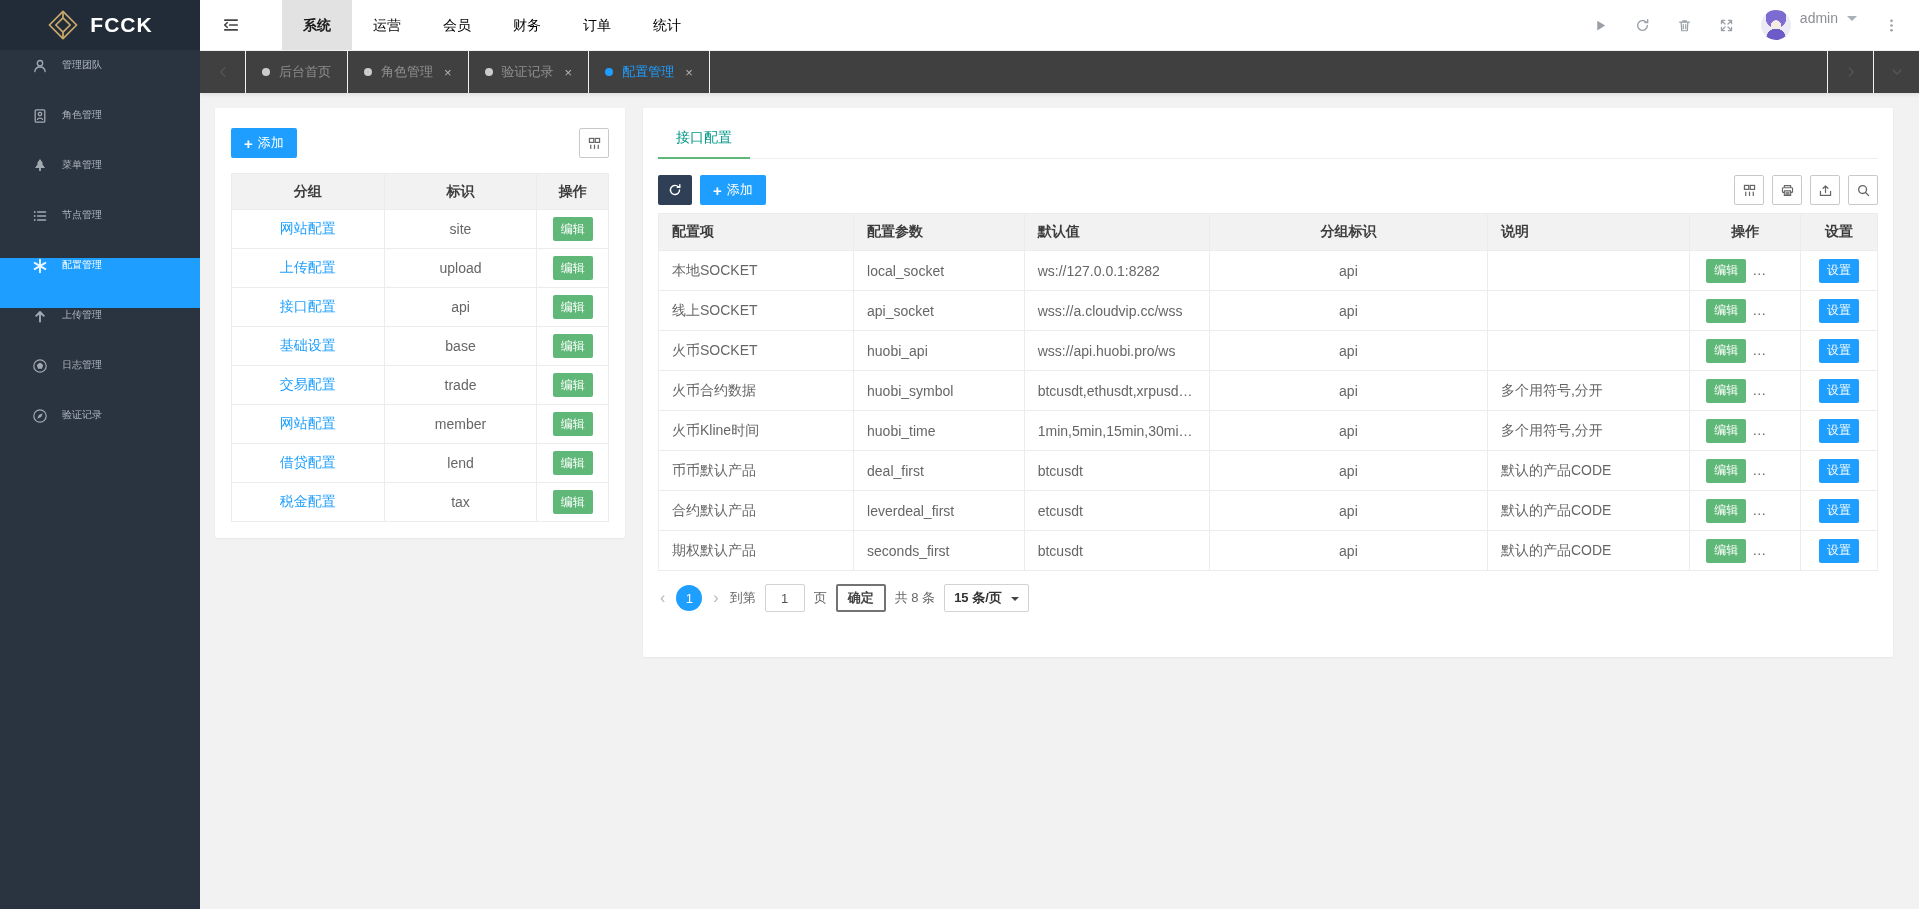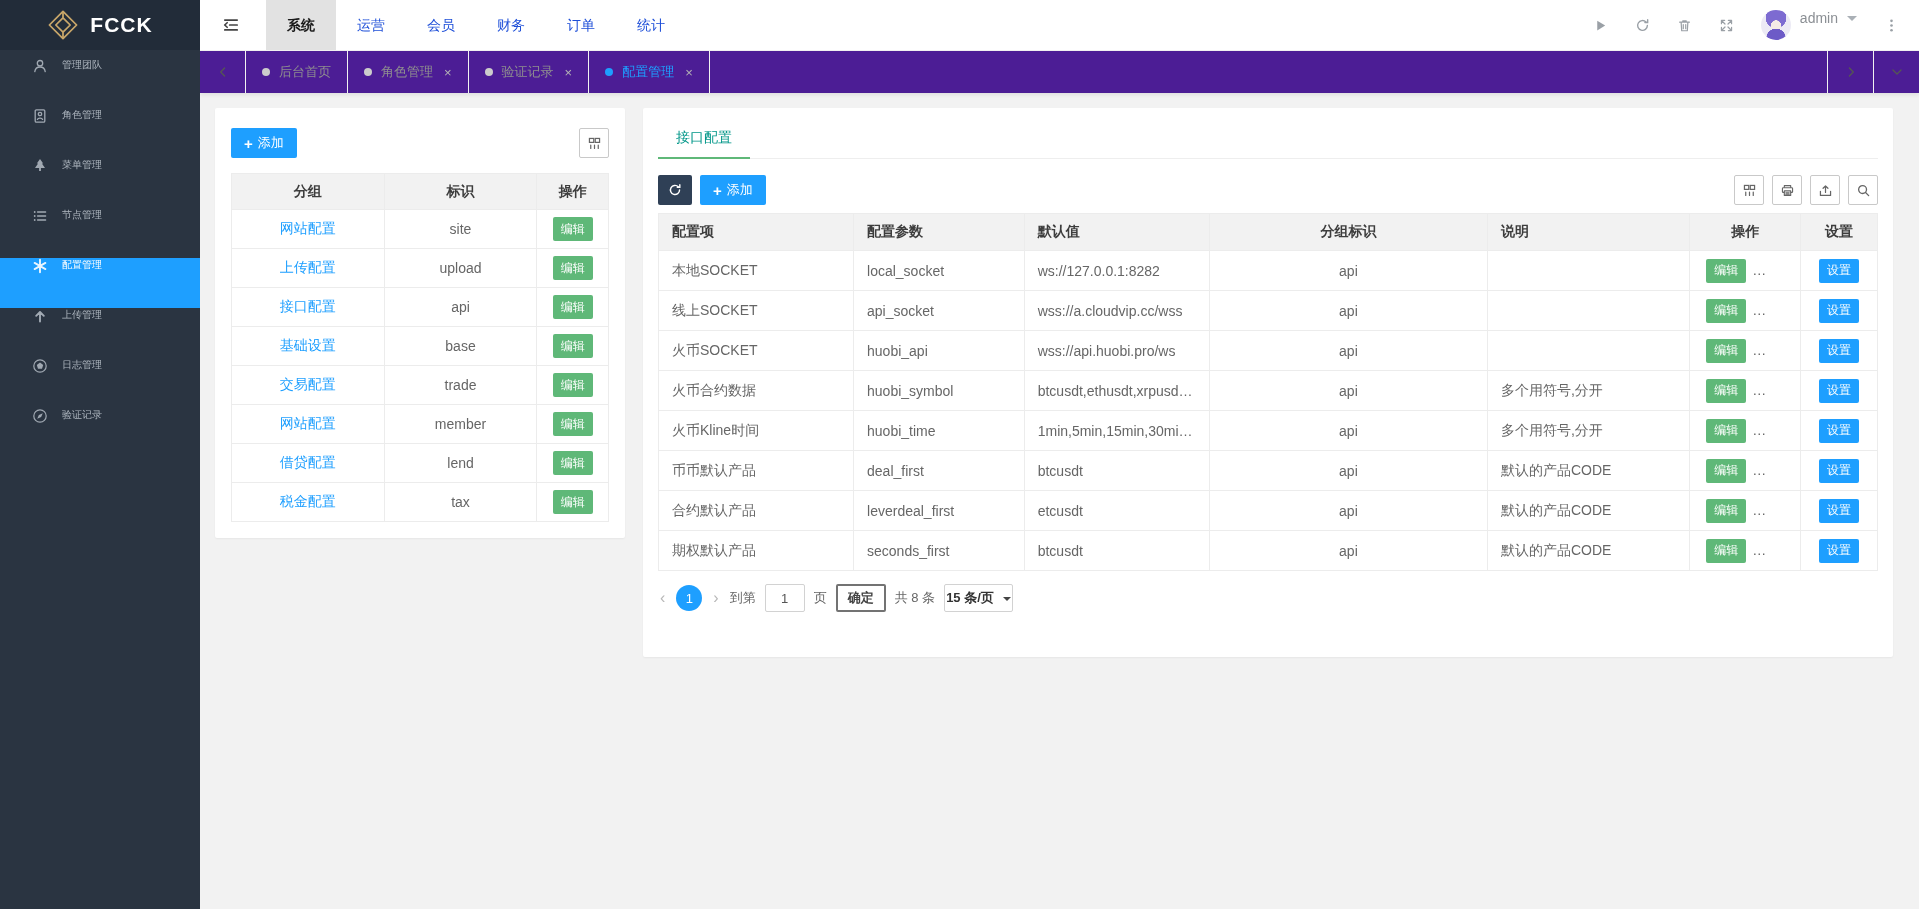--- a/index.html
+++ b/index.html
@@ -18,37 +18,37 @@
              color:#aeb6bf;font-size:10px;cursor:pointer}
   .menu-item svg{width:16px;height:16px;flex:none;opacity:.9}
   .menu-item.active{background:var(--blue);color:#fff}
 
   
   .header{position:absolute;left:200px;top:0;right:0;height:50px;background:#fff;
           display:flex;align-items:center;z-index:2}
   .collapse{width:62px;height:50px;display:flex;align-items:center;justify-content:center;
             color:#444;cursor:pointer}
   .collapse svg{width:18px;height:18px}
-  .nav{display:flex;height:50px;margin-left:4px}
-  .nav-item{padding:0 21px;line-height:50px;color:#1d4ed8;cursor:pointer;font-size:14px}
+  .nav{display:flex;height:50px;margin-left:20px}
+  .nav-item{padding:0 21px;line-height:50px;color:#000000;cursor:pointer;font-size:14px}
   .nav-item.active{background:#e2e2e2;color:#1a1a1a;font-weight:bold}
   .hright{margin-left:auto;display:flex;align-items:center;gap:27px;padding-right:20px;color:#9aa0a6}
   .hicon{width:15px;height:15px;cursor:pointer;color:#9aa0a6}
   .user{display:flex;gap:9px;cursor:pointer}
   .avatar{width:30px;height:30px;border-radius:50%;
     background:
       radial-gradient(circle at 50% 95%,#6d5bc7 0 30%,transparent 31%),
       radial-gradient(circle at 50% 52%,#f4ebe6 0 24%,transparent 25%),
       radial-gradient(circle at 50% 26%,#7d6bd1 0 38%,transparent 39%),
       #eceaf5;}
   .uname{color:#8b8f94}
   .caret{width:0;height:0;border:5px solid transparent;border-top-color:#aab0b6;margin-top:6px}
 
   
-  .tabbar{position:absolute;left:200px;top:50px;right:0;height:43px;background:#4c1d95;
+  .tabbar{position:absolute;left:200px;top:50px;right:0;height:43px;background:#404040;
           border-top:1px solid #f0f0f0;box-shadow:0 2px 4px rgba(0,0,0,.08);
           display:flex;align-items:stretch;z-index:1}
   .tnav{width:46px;display:flex;align-items:center;justify-content:center;color:#555;
         cursor:pointer;border-right:1px solid #f2f2f2}
   .tnav.rb{border-right:none;border-left:1px solid #f2f2f2}
   .tnav svg{width:14px;height:14px}
   .tab{display:flex;align-items:center;gap:9px;padding:0 16px;border-right:1px solid #f2f2f2;
        color:#8f8f8f;font-size:13px;cursor:pointer}
   .dot{width:8px;height:8px;border-radius:50%;background:#ccc}
   .tab.active{color:var(--blue)}
@@ -101,21 +101,21 @@
 
   .pager{display:flex;align-items:center;margin-top:13px;font-size:13px;color:#666;gap:9px}
   .pchev{color:#b8b8b8;font-size:16px;padding:0 2px;cursor:pointer;user-select:none}
   .pcur{width:26px;height:26px;border-radius:50%;background:var(--blue);color:#fff;
         display:flex;align-items:center;justify-content:center;font-size:13px;cursor:pointer}
   .pinput{width:40px;height:28px;border:1px solid #d2d2d2;border-radius:2px;text-align:center;
           font-size:13px;color:#555;font-family:inherit}
   .pbtn{height:28px;padding:0 10px;background:#fff;border:2px solid #737373;border-radius:2px;
         font-size:13px;color:#444;font-weight:bold;cursor:pointer}
   .psel{height:28px;border:1px solid #d2d2d2;border-radius:2px;display:flex;align-items:center;
-        gap:9px;padding:0 1px;cursor:pointer;color:#333;font-weight:bold;background:#fff}
+        gap:9px;padding:0 9px;cursor:pointer;color:#333;font-weight:bold;background:#fff}
   .psel .caret{border-top-color:#444;margin-top:5px;border-width:4px}
 </style>
 </head>
 <body>
 
 <div class="sidebar">
   <div class="logo">
     <svg width="32" height="32" viewBox="0 0 40 40" fill="none" stroke="#C9A76A" stroke-width="2.2" stroke-linejoin="round">
       <path d="M20 3L37 20 20 37 3 20Z"></path>
       <path d="M20 11L29 20 20 29 11 20Z"></path>

